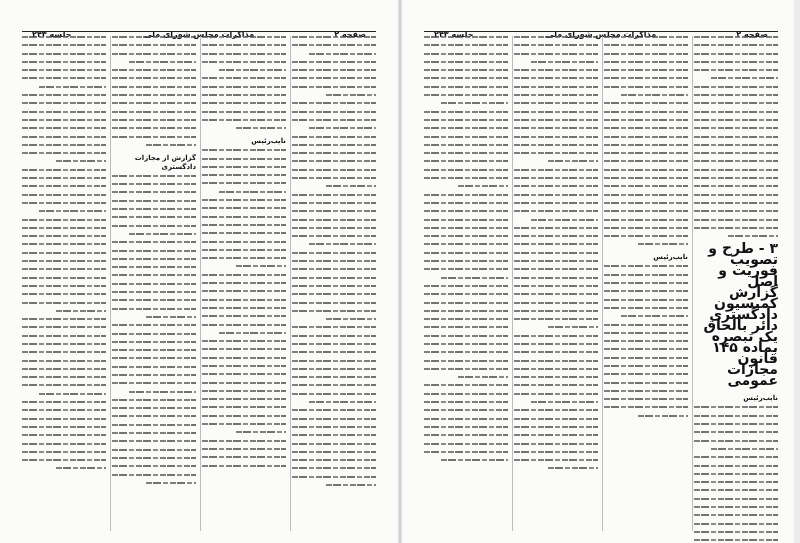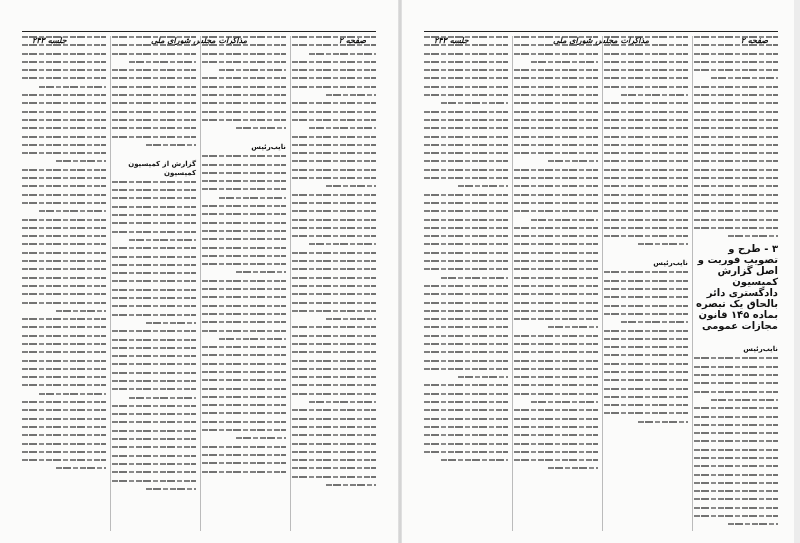--- a/index.html
+++ b/index.html
@@ -4,31 +4,31 @@
 <style>
   html,body{margin:0;padding:0;background:#fff;}
   body{width:800px;height:543px;overflow:hidden;position:relative;font-family:"DejaVu Sans",sans-serif;color:#111;}
   .spread{position:absolute;left:0;top:0;width:800px;height:543px;background:#fbfbfa;}
   .page{position:absolute;top:0;height:543px;}
   .page.left{left:0;width:398px;}
   .page.right{left:402px;width:398px;}
   .gutter{position:absolute;left:398px;top:0;width:4px;height:543px;background:linear-gradient(90deg,#e4e4e4,#cfcfcf,#e4e4e4);}
   .edge{position:absolute;right:0;top:0;width:6px;height:543px;background:#ececec;}
   .hdr{position:absolute;top:18px;left:22px;right:22px;height:12px;font-size:8px;font-weight:bold;direction:rtl;}
-  .hdr span{position:absolute;top:18px;white-space:nowrap;font-style:italic;}
+  .hdr span{position:absolute;top:12px;white-space:nowrap;}
   .hdr .pg{right:10px;}
   .hdr .ttl{left:50%;transform:translateX(-50%);}
   .hdr .ses{left:10px;}
   .rule{position:absolute;top:31px;left:22px;right:22px;height:0;border-top:1.5px solid #222;}
   .col{position:absolute;top:36px;bottom:10px;direction:rtl;}
   .line{height:2px;margin:0 0 6.3px 0;background:repeating-linear-gradient(90deg,#555 0 6px,transparent 6px 7px,#444 7px 15px,transparent 15px 17px,#666 17px 22px,transparent 22px 24px);opacity:.75;}
   .line.short{width:60%;margin-right:0;margin-left:auto;}
   .line.mid{width:80%;margin-left:auto;}
-  .heading{font-size:10px;font-weight:bold;line-height:11px;margin:3px 0 4px;text-align:right;}
-  .speaker{font-size:7px;font-weight:bold;line-height:9px;margin:14px 0 3px;text-align:right;}
+  .heading{font-size:14px;font-weight:bold;line-height:11px;margin:3px 0 4px;text-align:right;}
+  .speaker{font-size:7px;font-weight:bold;line-height:9px;margin:8px 0 3px;text-align:right;}
   .divv{position:absolute;top:36px;bottom:12px;width:0;border-left:1px solid #bbb;}
   .scanmark{position:absolute;width:3px;height:22px;background:#cfcfcf;}
 </style>
 </head>
 <body>
 
 <div class="spread">
 
   <div class="page left">
     <div class="hdr">
@@ -161,21 +161,21 @@
         <div class="line"></div>
         <div class="line"></div>
         <div class="line"></div>
         <div class="line"></div>
       <div class="line"></div>
         <div class="line"></div>
         <div class="line"></div>
         <div class="line"></div>
         <div class="line"></div>
         <div class="line short"></div>
-      <div class="speaker">گزارش از کمیسیون کمیسیون</div>
+      <div class="speaker">گزارش از مجازات دادگستری</div>
       <div class="line"></div>
         <div class="line"></div>
         <div class="line"></div>
         <div class="line"></div>
         <div class="line"></div>
         <div class="line"></div>
         <div class="line"></div>
         <div class="line mid"></div>
       <div class="line"></div>
         <div class="line"></div>

